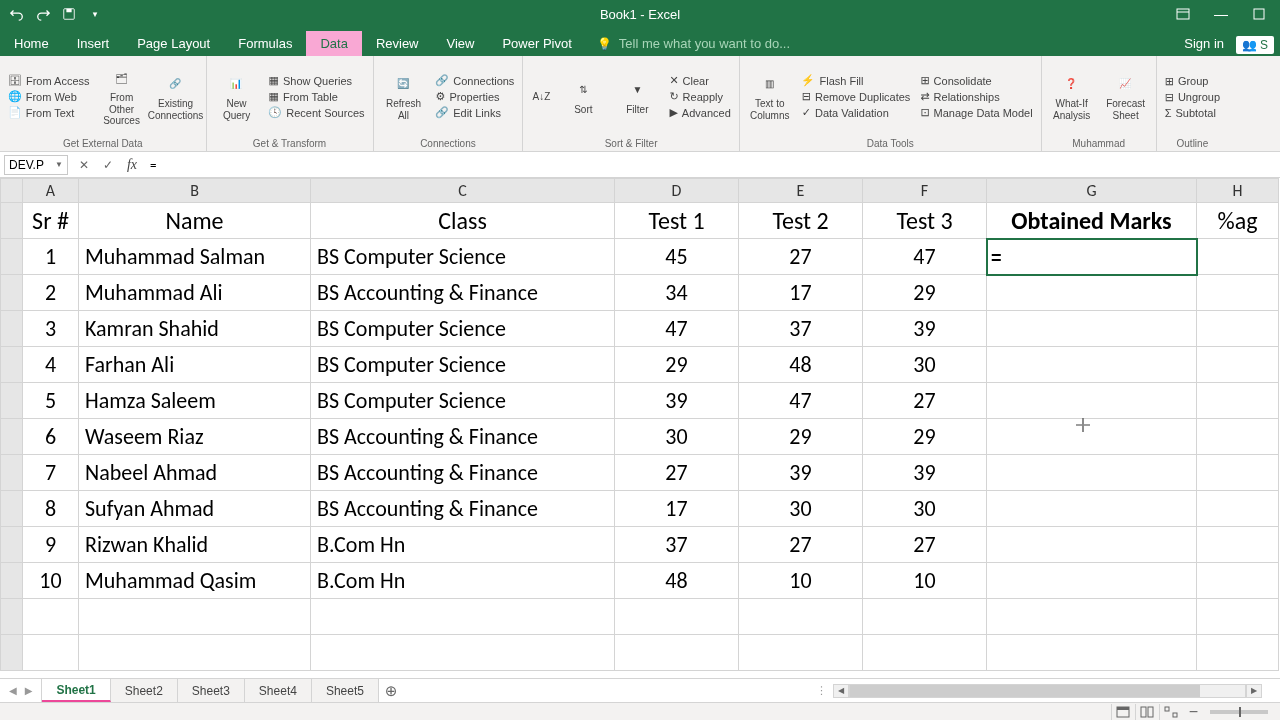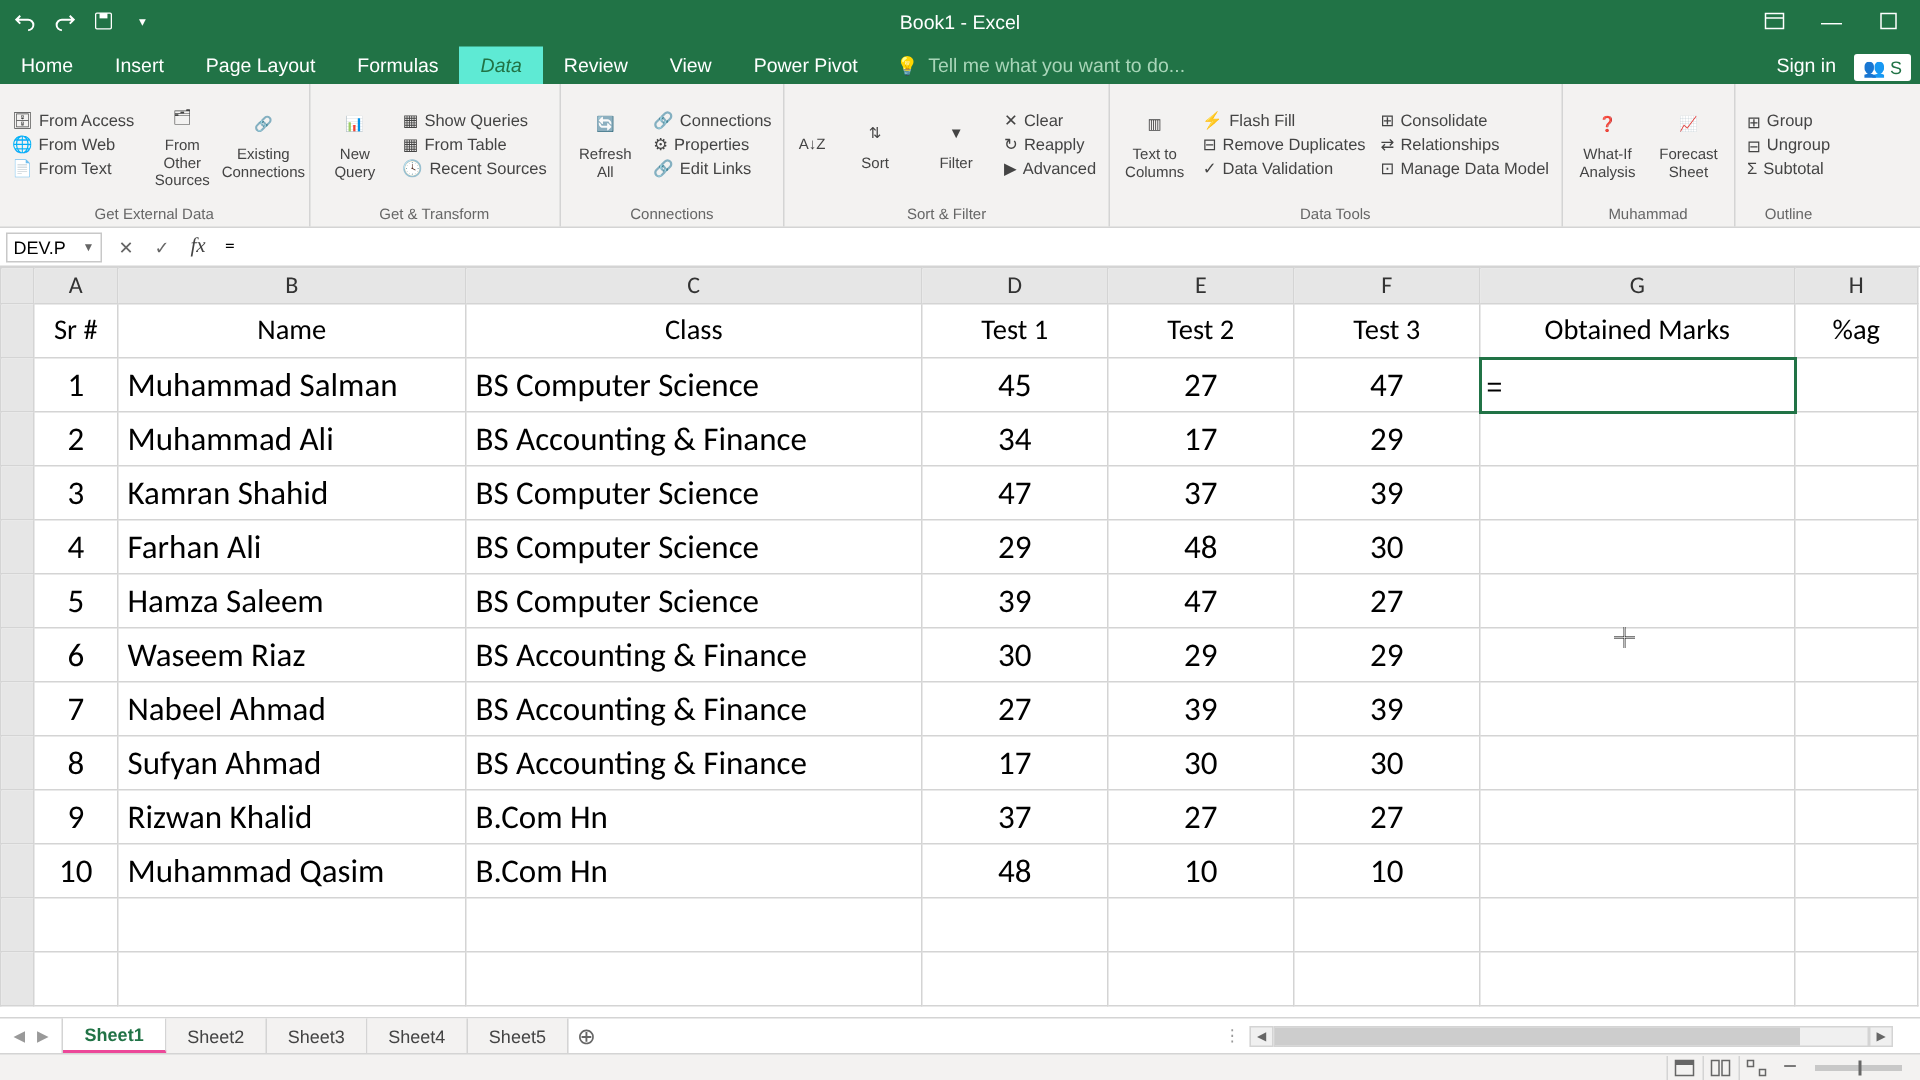--- a/index.html
+++ b/index.html
@@ -9,21 +9,21 @@
 .title-bar { background: #217346; height: 28px; display: flex; align-items: center; color: #fff; position: relative; }
 .qa-toolbar { display: flex; align-items: center; gap: 12px; padding-left: 10px; }
 .qa-icon { width: 14px; height: 14px; display: inline-flex; align-items: center; justify-content: center; color: #fff; font-size: 11px; }
 .title-text { position: absolute; left: 50%; transform: translateX(-50%); font-size: 13px; }
 .window-controls { margin-left: auto; display: flex; gap: 4px; padding-right: 4px; }
 .win-btn { width: 34px; height: 24px; display: flex; align-items: center; justify-content: center; color: #fff; font-size: 14px; }
 
 
 .ribbon-tabs { background: #217346; height: 28px; display: flex; align-items: flex-end; }
 .rtab { color: #fff; font-size: 13px; padding: 5px 14px 5px; cursor: pointer; }
-.rtab.active { background: #5eead4; color: #217346; font-style: italic; }
+.rtab.active { background: #f9a8d4; color: #217346; }
 .tell-me-wrap { display: flex; align-items: center; color: #a8d5b8; padding: 5px 12px; gap: 6px; font-size: 13px; }
 .lamp { font-size: 12px; }
 .signin { margin-left: auto; color: #fff; font-size: 13px; padding: 5px 12px; }
 .share-btn { background: #fff; color: #217346; font-size: 12px; padding: 2px 6px; margin: 0 6px 2px 0; border-radius: 2px; display: flex; align-items: center; gap: 3px; }
 
 
 .ribbon { background: #f3f2f1; height: 96px; border-bottom: 1px solid #d4d4d4; display: flex; }
 .rgroup { border-right: 1px solid #d4d4d4; display: flex; flex-direction: column; height: 100%; }
 .rgroup-body { flex: 1; display: flex; align-items: center; padding: 3px 6px; gap: 6px; }
 .rgroup-label { text-align: center; font-size: 10px; color: #666; padding: 1px 0 2px; }
@@ -43,28 +43,28 @@
 
 .sheet { position: relative; }
 table.grid { border-collapse: collapse; table-layout: fixed; }
 table.grid th, table.grid td { border: 1px solid #d4d4d4; font-family: Calibri, sans-serif; overflow: hidden; }
 table.grid th { background: #e6e6e6; font-weight: normal; text-align: center; }
 .col-header { height: 24px; font-size: 16px; color: #333; }
 .row-header { width: 22px; text-align: center; font-size: 14px; color: #333; background: #e6e6e6; }
 .corner { background: #e6e6e6; width: 22px; height: 24px; }
 td.cell { padding: 0 6px; font-size: 22px; color: #000; height: 36px; white-space: nowrap; }
 td.cell.center { text-align: center; }
-tr.header-row td.cell { font-size: 19px; text-align: center; }
+tr.header-row td.cell { font-size: 24px; text-align: center; }
 td.editing { outline: 2px solid #217346; outline-offset: -1px; background: #fff; position: relative; padding: 0 4px; }
 td.editing .edit-text { font-size: 18px; }
 
 
 .cA { width: 56px; } .cB { width: 232px; } .cC { width: 304px; }
 .cD { width: 124px; } .cE { width: 124px; } .cF { width: 124px; }
-.cG { width: 210px; } .cH { width: 82px; }
+.cG { width: 210px; font-weight: bold; } .cH { width: 82px; }
 
 
 .sheet-tabs-bar { position: absolute; bottom: 18px; left: 0; right: 0; height: 24px; background: #fff; border-top: 1px solid #d4d4d4; display: flex; align-items: center; }
 .nav-arrows { display: flex; gap: 2px; padding: 0 6px; border-right: 1px solid #d4d4d4; height: 100%; align-items: center; }
 .nav-arr { font-size: 10px; color: #999; padding: 0 3px; }
 .sheet-tabs { display: flex; height: 100%; }
 .sheet-tab { padding: 0 14px; font-size: 12px; border-right: 1px solid #d4d4d4; display: flex; align-items: center; cursor: pointer; color: #444; }
 .sheet-tab.active { background: #fff; border-bottom: 2px solid #ec4899; color: #217346; font-weight: 600; }
 .sheet-tab.inactive { background: #f3f2f1; }
 .add-sheet { width: 24px; display: flex; align-items: center; justify-content: center; color: #666; font-size: 15px; }

